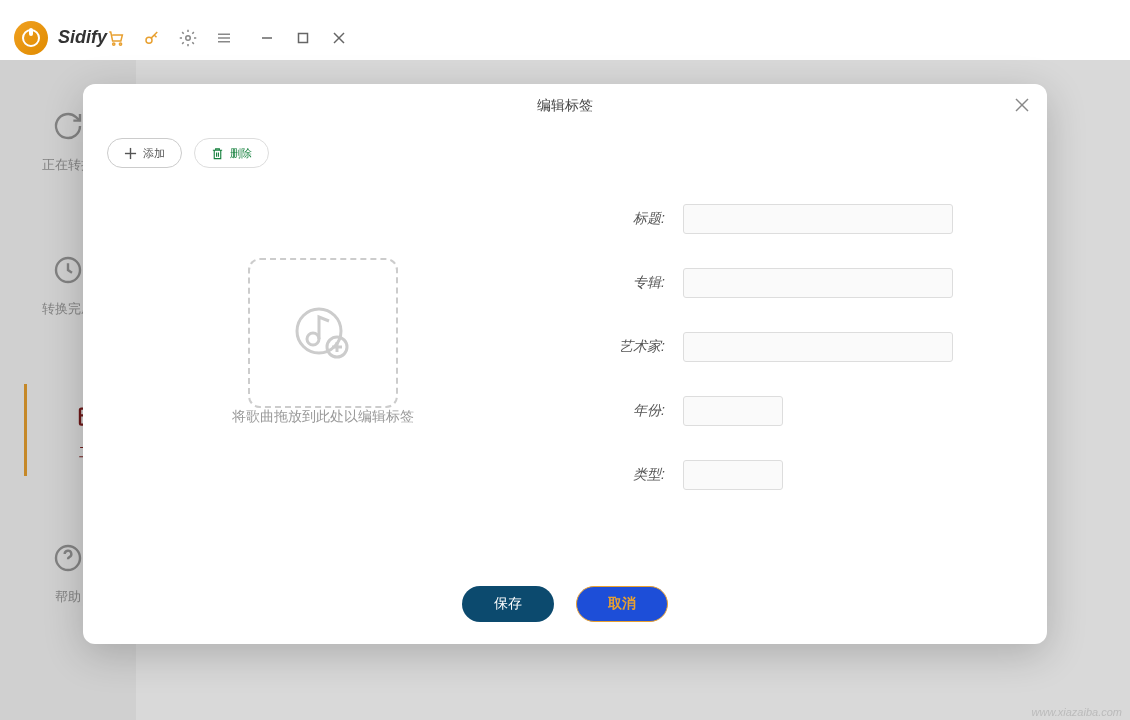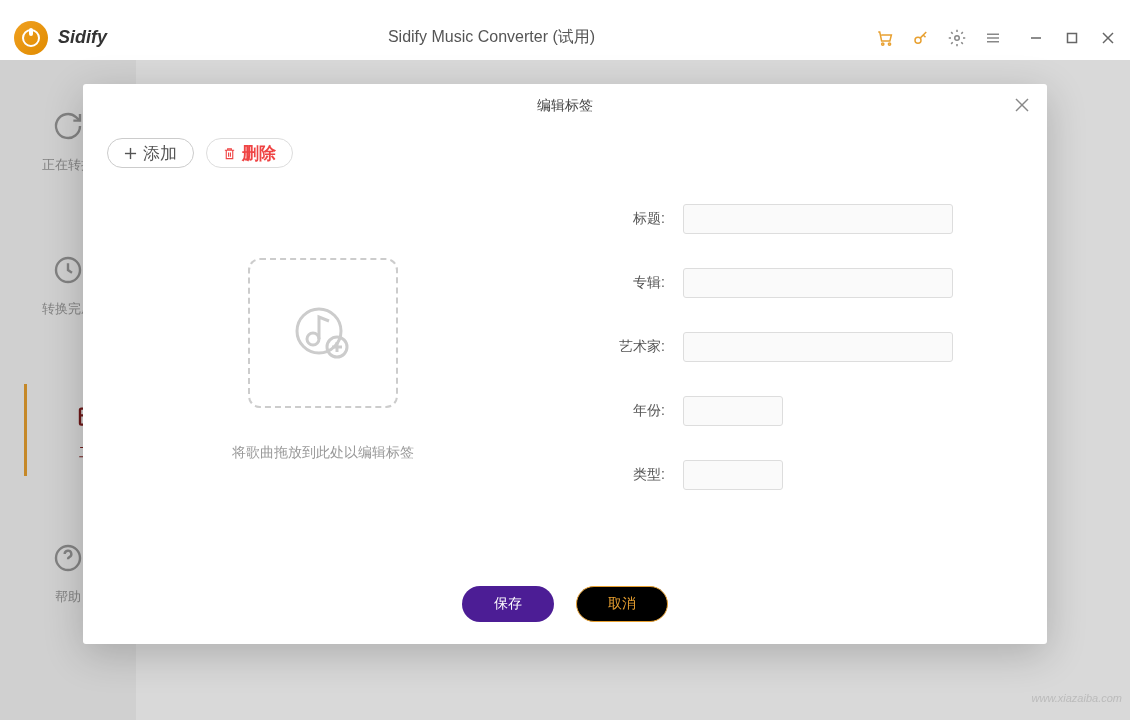--- a/index.html
+++ b/index.html
@@ -26,62 +26,61 @@
     .side-item.active { color: #7f1d1d; margin-left: 48px; }
     .side-item.active::before { content: ""; position: absolute; left: 0; top: -4px; bottom: -4px; width: 3px; background: #e8a030; }
     .side-item svg { width: 32px; height: 32px; }
     .side-item span { font-size: 13px; }
 
     
     .main { position: absolute; left: 136px; top: 60px; right: 0; bottom: 0; background: #fff; border-radius: 4px 0 0 0; }
 
     
     .overlay { position: absolute; inset: 0; top: 60px; background: rgba(0,0,0,0.15); display: flex; align-items: flex-start; justify-content: center; }
-    .modal { background: #fff; margin-top: 24px; width: 964px; height: 560px; border-radius: 3px; box-shadow: 0 10px 40px rgba(0,0,0,0.2); position: relative; display: flex; flex-direction: column; }
+    .modal { background: #fff; margin-top: 24px; width: 964px; height: 560px; border-radius: 12px; box-shadow: 0 10px 40px rgba(0,0,0,0.2); position: relative; display: flex; flex-direction: column; }
     .modal-header { height: 44px; display: flex; align-items: center; justify-content: center; position: relative; }
     .modal-title { font-size: 14px; color: #444; }
     .modal-close { position: absolute; right: 18px; top: 14px; color: #888; cursor: pointer; }
     .modal-close svg { width: 14px; height: 14px; }
 
     .toolbar { padding: 10px 24px 0; display: flex; gap: 12px; }
-    .pill-btn { height: 30px; padding: 0 16px; border-radius: 15px; border: 1px solid #ccc; background: #fff; display: flex; align-items: center; gap: 6px; font-size: 17px; color: #555; cursor: pointer; }
-    .pill-btn.disabled { color: #ef4444; border-color: #ddd; cursor: default; font-weight: bold; }
+    .pill-btn { height: 30px; padding: 0 16px; border-radius: 15px; border: 1px solid #ccc; background: #fff; display: flex; align-items: center; gap: 6px; font-size: 11px; color: #555; cursor: pointer; }
+    .pill-btn.disabled { color: #15803d; border-color: #ddd; cursor: default; }
     .pill-btn svg { width: 13px; height: 13px; }
 
     .modal-body { flex: 1; display: flex; padding: 30px 40px 0; }
     .drop-area { width: 400px; display: flex; flex-direction: column; align-items: center; padding-top: 60px; }
     .drop-box { width: 150px; height: 150px; border: 2px dashed #ccc; border-radius: 12px; display: flex; align-items: center; justify-content: center; }
     .drop-box svg { width: 64px; height: 64px; color: #ccc; }
-    .drop-hint { margin-top: 36px; font-size: 14px; color: #999; }
+    .drop-hint { font-size: 14px; color: #999; }
 
     .form-area { flex: 1; padding-top: 6px; }
     .field { display: flex; align-items: center; margin-bottom: 34px; }
-    .field label { width: 160px; text-align: right; padding-right: 18px; font-size: 14px; color: #555; }
+    .field label { width: 160px; text-align: right; padding-right: 18px; font-size: 14px; color: #555; font-style: italic; }
     .field input { height: 30px; border: 1px solid #ddd; border-radius: 3px; padding: 0 8px; font-size: 13px; background: #fafafa; }
     .field input.wide { width: 270px; }
     .field input.narrow { width: 100px; }
 
     .modal-footer { height: 80px; display: flex; align-items: center; justify-content: center; gap: 22px; }
     .btn { height: 36px; width: 92px; border-radius: 18px; font-size: 14px; display: flex; align-items: center; justify-content: center; cursor: pointer; border: none; }
-    .btn-primary { background: #4c1d95; color: #fff; }
-    .btn-secondary { background: #000000; border: 1.5px solid #e8a030; color: #e8a030; }
-
-    .watermark { position: absolute; right: 8px; bottom: 16px; font-size: 11px; color: #bbb; font-style: italic; }
+    .btn-primary { background: #0c4a6e; color: #fff; }
+    .btn-secondary { background: #1d4ed8; border: 1.5px solid #e8a030; color: #e8a030; font-weight: bold; }
+
+    .watermark { position: absolute; right: 8px; bottom: 2px; font-size: 11px; color: #bbb; font-style: italic; }
   </style>
 </head>
 <body>
 
 <div class="titlebar">
   <div class="logo-wrap">
     <div class="logo-circle">
         <div class="logo-inner"></div>
       </div>
     <div class="brand">Sidify</div>
   </div>
-  <div class="title-center">Sidify Music Converter (试用)</div>
   <div class="title-right">
     <div class="tb-icon">
       <svg viewBox="0 0 24 24" fill="none" stroke="currentColor" stroke-width="2">
           <circle cx="9" cy="20" r="1.5"></circle>
           <circle cx="18" cy="20" r="1.5"></circle>
           <path d="M3 4h2l2.5 12h11l2-8H7"></path>
         </svg>
     </div>
     <div class="tb-icon">
       <svg viewBox="0 0 24 24" fill="none" stroke="currentColor" stroke-width="2">

